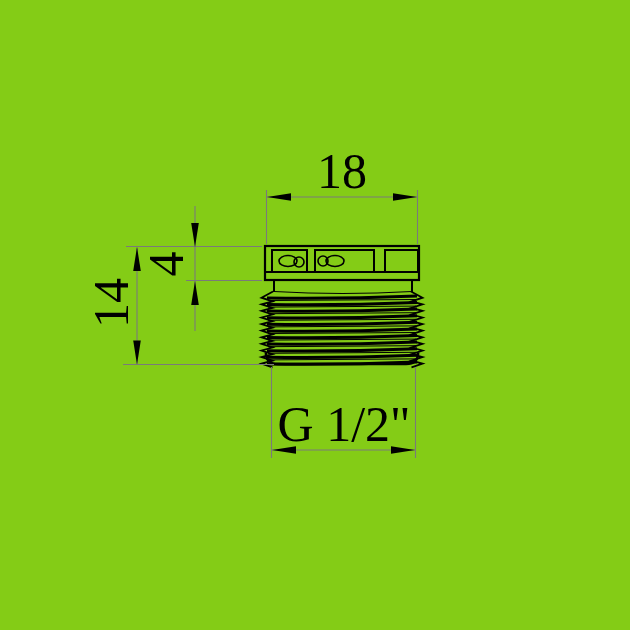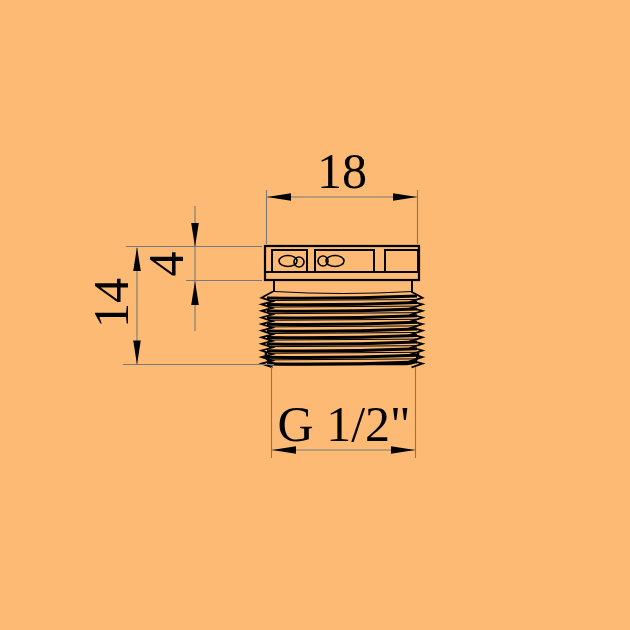--- a/index.html
+++ b/index.html
@@ -2,21 +2,21 @@
 <html><head>
 <meta charset="utf-8">
 <style>
   html,body{margin:0;padding:0;}
   body{
     width:630px;height:630px;
     background:#ffffff;
     font-family:"Liberation Serif", serif;
     overflow:hidden;
   }
-  .stage{position:relative;width:630px;height:630px;background:#fdba74;}
+  .stage{position:relative;width:630px;height:630px;background:#84cc16;}
   svg{display:block;}
   text{
     font-family:"Liberation Serif", serif;
     fill:#000000;
   }
   .dim-text{font-size:50px;}
 </style>
 </head>
 <body>
 

